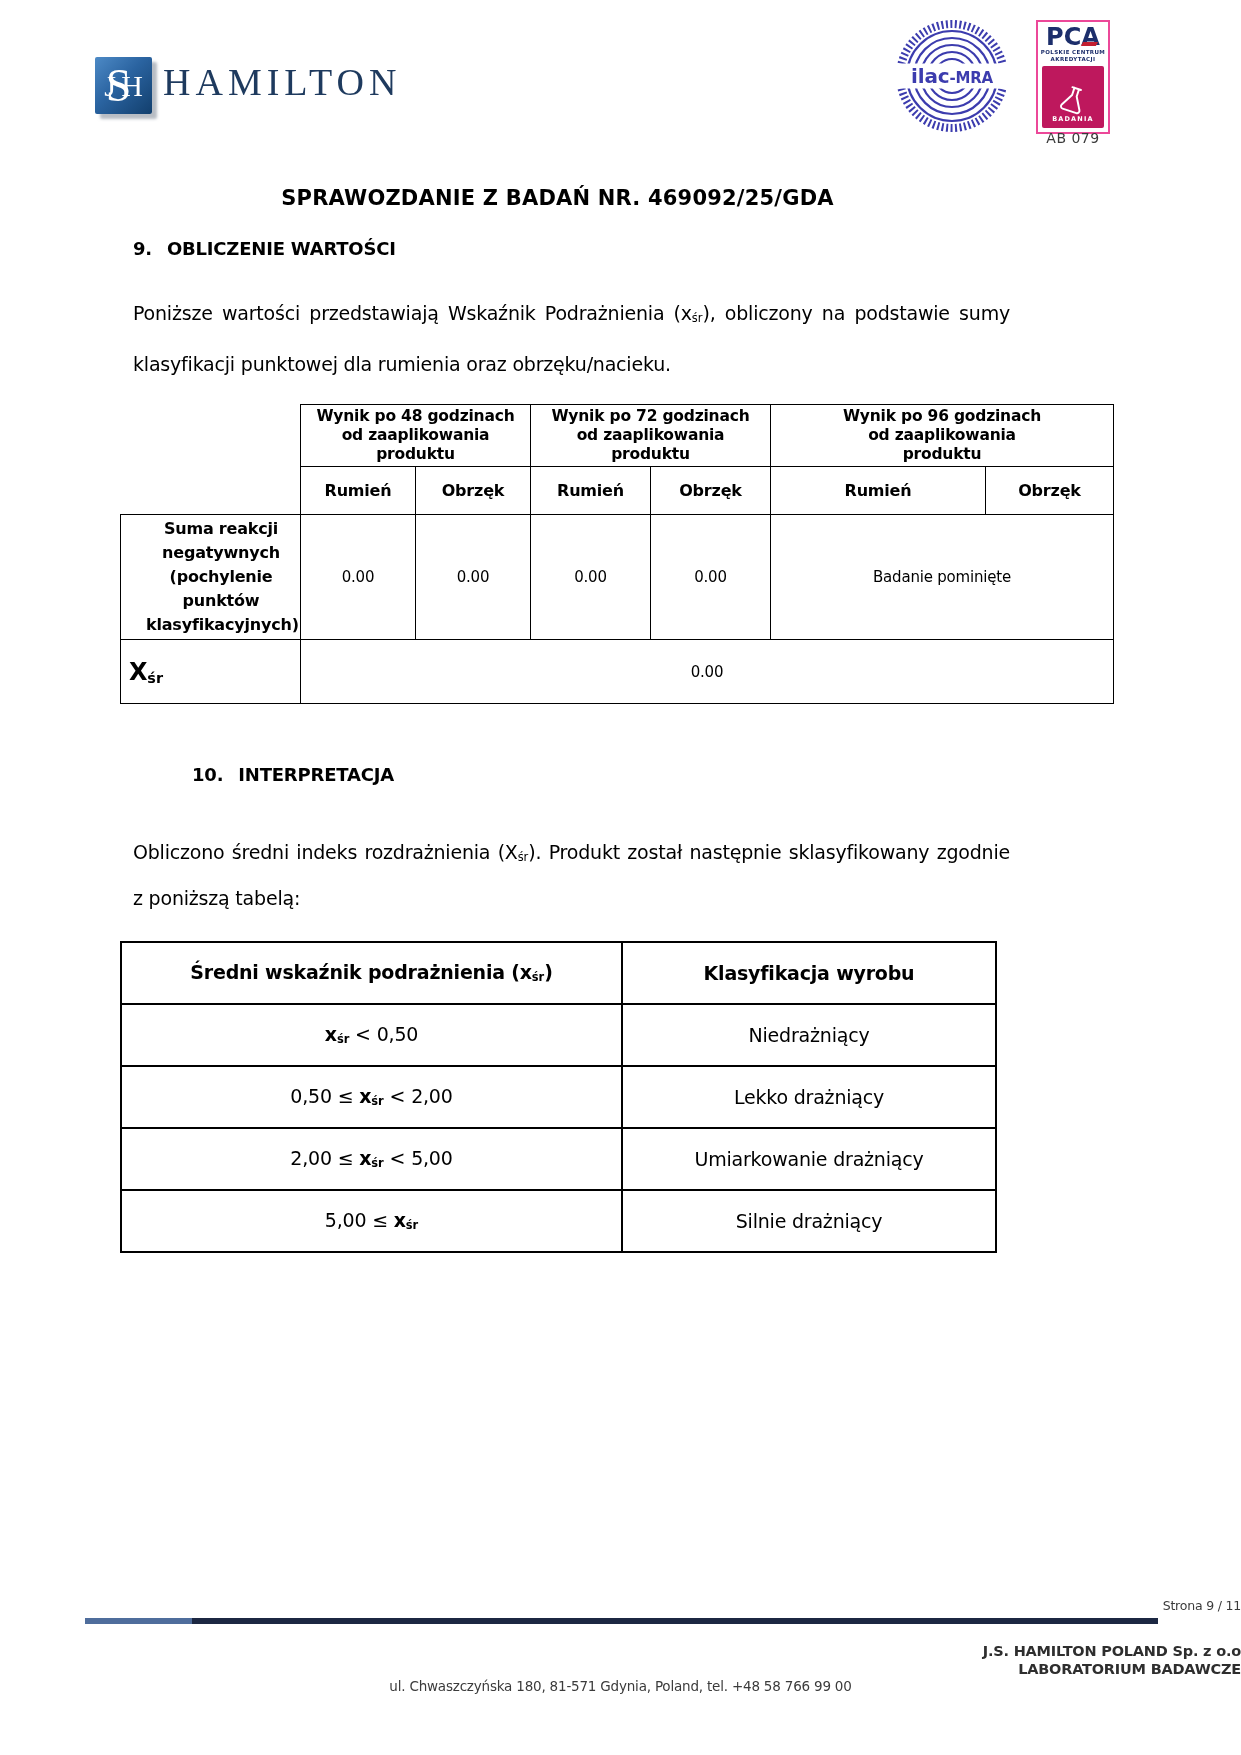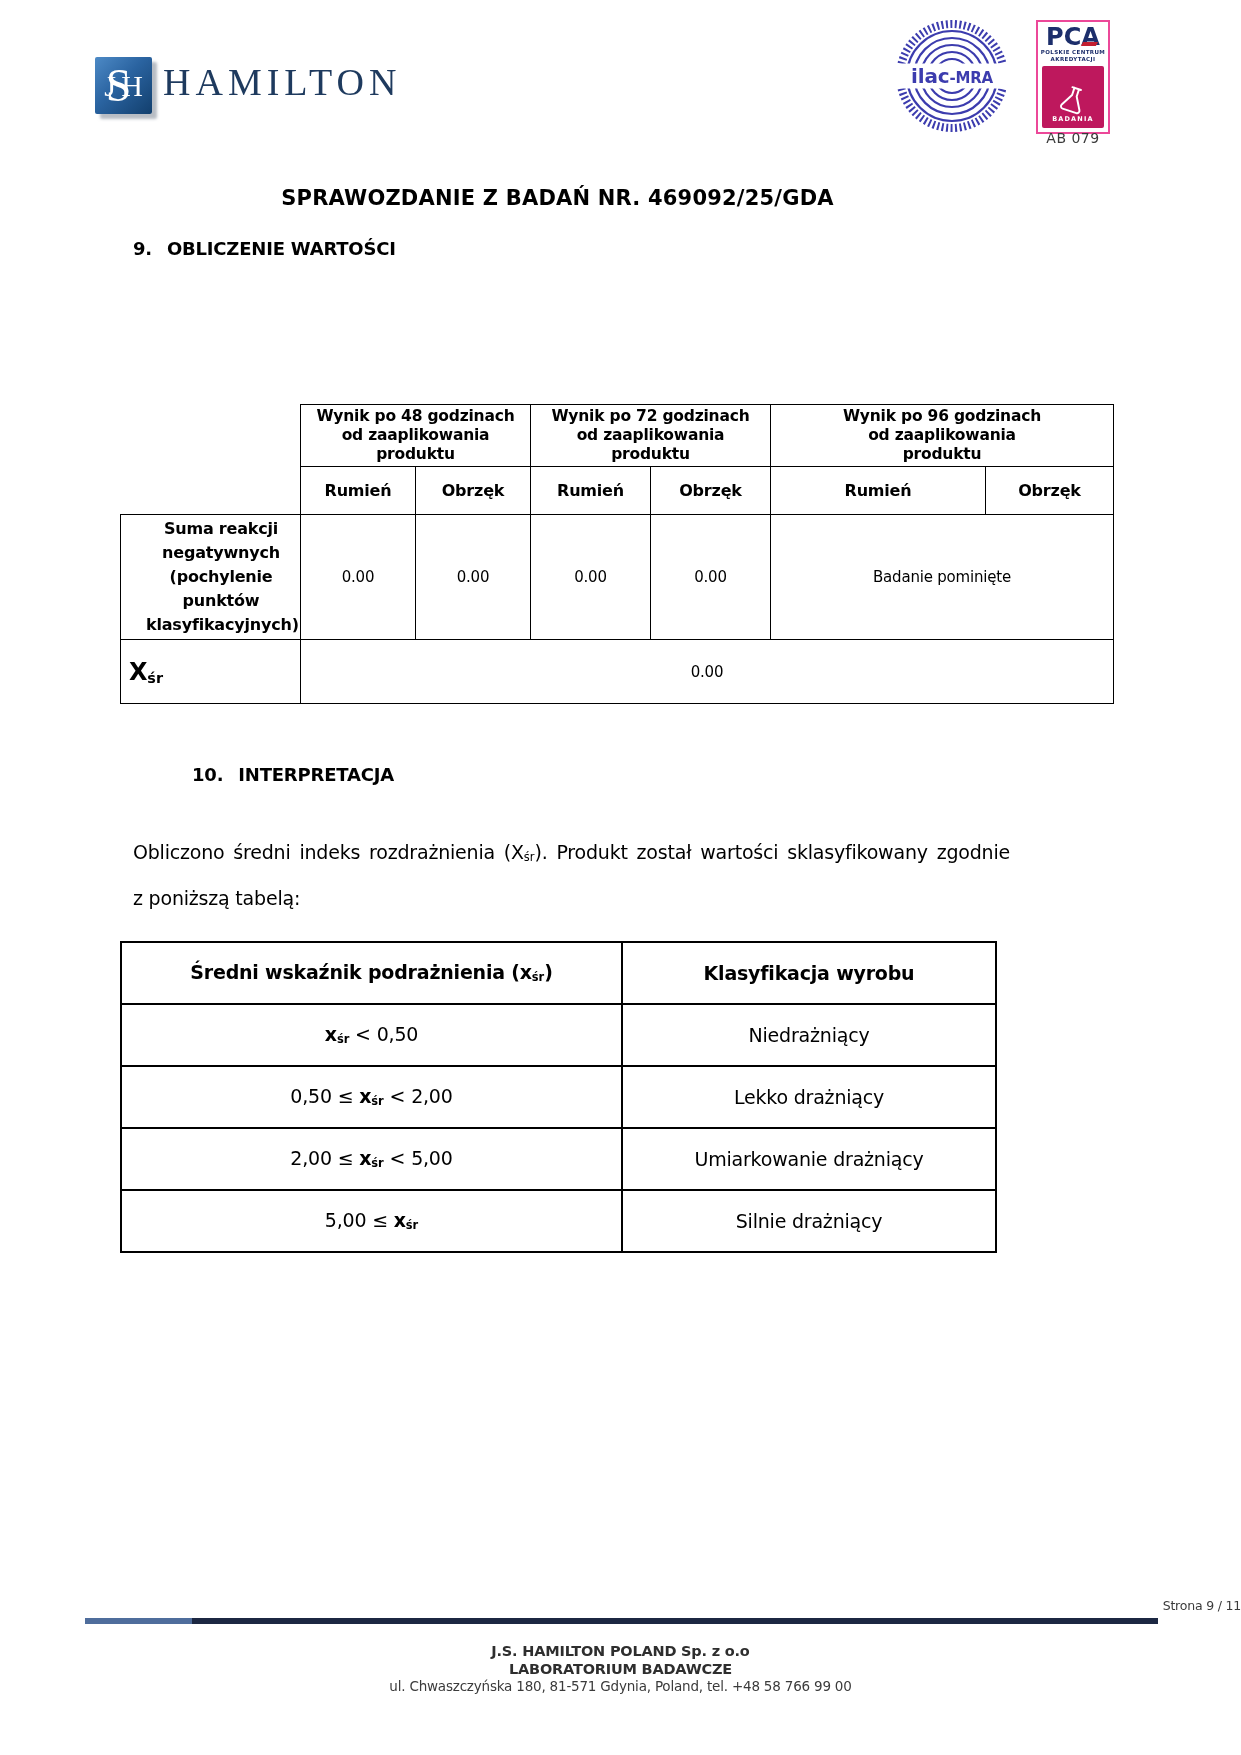--- a/index.html
+++ b/index.html
@@ -65,21 +65,21 @@
   .t1 tr.r1{height:60px;} .t1 tr.r2{height:48px;} .t1 tr.r3{height:116px;} .t1 tr.r4{height:64px;}
   
   .t2{position:absolute;left:120px;top:941px;width:875px;table-layout:fixed;}
   .t2 th,.t2 td{border:2px solid #000;text-align:center;vertical-align:middle;height:58px;font-size:19px;}
   .t2 th{font-weight:bold;}
   
   .page-indicator{position:absolute;left:0;top:1598px;width:1241px;text-align:right;font-size:12.5px;color:#3b3b3b;}
   .bar-light{position:absolute;left:85px;top:1618px;width:107px;height:6px;background:#4f6d9c;}
   .bar-dark{position:absolute;left:192px;top:1618px;width:966px;height:6px;background:#1c2742;}
   .company-block{position:absolute;left:0;top:1643px;width:1241px;text-align:center;color:#2e2e2e;line-height:17.5px;}
-  .company-name,.company-dept{font-size:14.5px;font-weight:bold;}
+  .company-name,.company-dept{font-size:14.5px;font-weight:bold;text-align:right;}
   .company-addr{font-size:13.5px;color:#3b3b3b;}
 </style>
 </head>
 <body>
 
 <div class="page">
 
   <div class="jsh-box">
     <span class="j">J</span>
       <span class="s">S</span>
@@ -112,20 +112,24 @@
       </svg>
       <div class="pca-banner">BADANIA</div>
     </div>
   </div>
   <div class="pca-ab">AB 079</div>
 
   <div class="report-title">SPRAWOZDANIE Z BADAŃ NR. 469092/25/GDA</div>
 
   <div class="sec-heading h9">
     <span class="num">9.</span><span>OBLICZENIE WARTOŚCI</span>
+  </div>
+  <div class="para p9">
+    <div class="line-justify"><span>Poniższe wartości przedstawiają Wskaźnik Podrażnienia (x</span><span class="sub">śr</span><span>), obliczony na podstawie sumy</span></div>
+    <div><span>klasyfikacji punktowej dla rumienia oraz obrzęku/nacieku.</span></div>
   </div>
 
   <table class="t1">
     <colgroup>
       <col style="width:180px">
         <col style="width:115px">
         <col style="width:115px">
       <col style="width:120px">
         <col style="width:120px">
         <col style="width:215px">
@@ -158,21 +162,21 @@
       <td class="xsr-label"><span class="bold">X</span><span class="sub bold">śr</span></td>
       <td class="val" colspan="6">0.00</td>
     </tr>
   </tbody>
     </table>
 
   <div class="sec-heading h10">
     <span class="num">10.</span><span>INTERPRETACJA</span>
   </div>
   <div class="para p10">
-    <div class="line-justify"><span>Obliczono średni indeks rozdrażnienia (X</span><span class="sub">śr</span><span>). Produkt został wartości sklasyfikowany zgodnie</span></div>
+    <div class="line-justify"><span>Obliczono średni indeks rozdrażnienia (X</span><span class="sub">śr</span><span>). Produkt został następnie sklasyfikowany zgodnie</span></div>
     <div><span>z poniższą tabelą:</span></div>
   </div>
 
   <table class="t2">
     <colgroup>
         <col style="width:501px">
         <col style="width:374px">
       </colgroup>
     <tbody>
         <tr>

